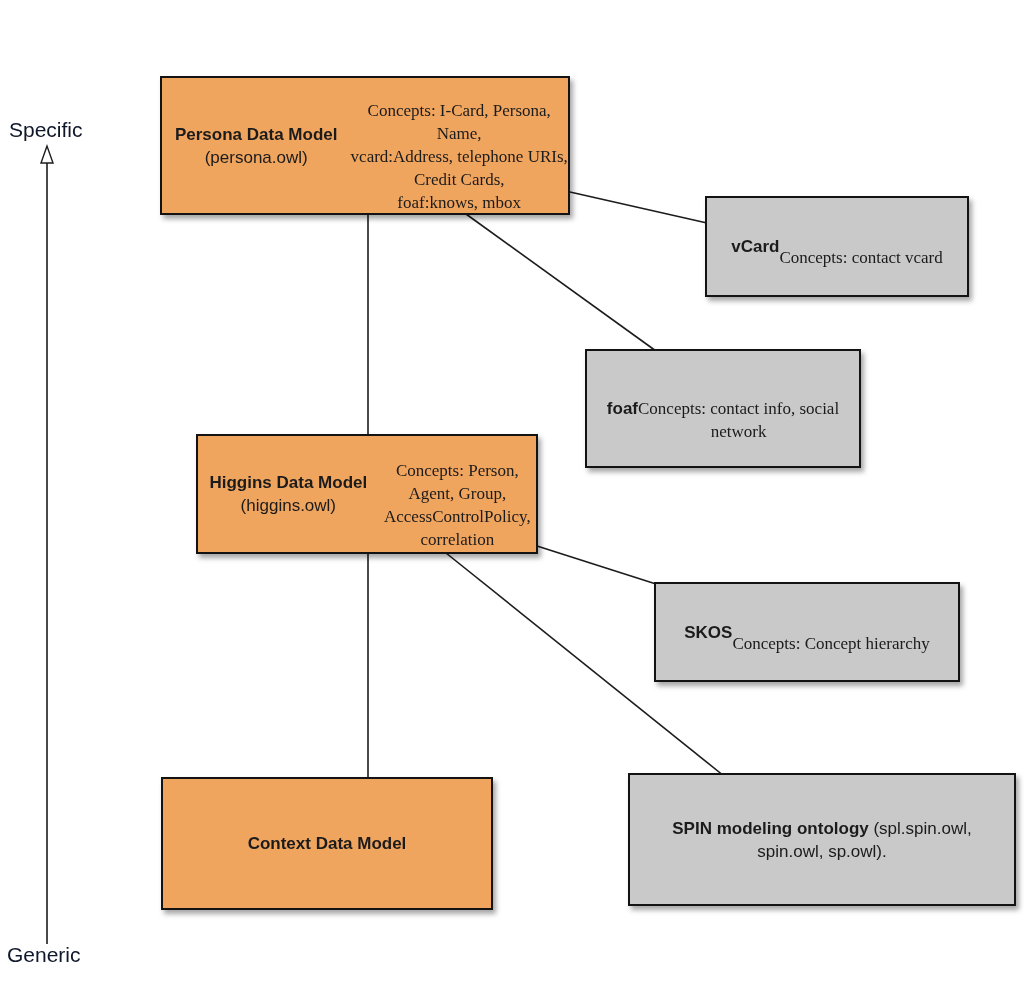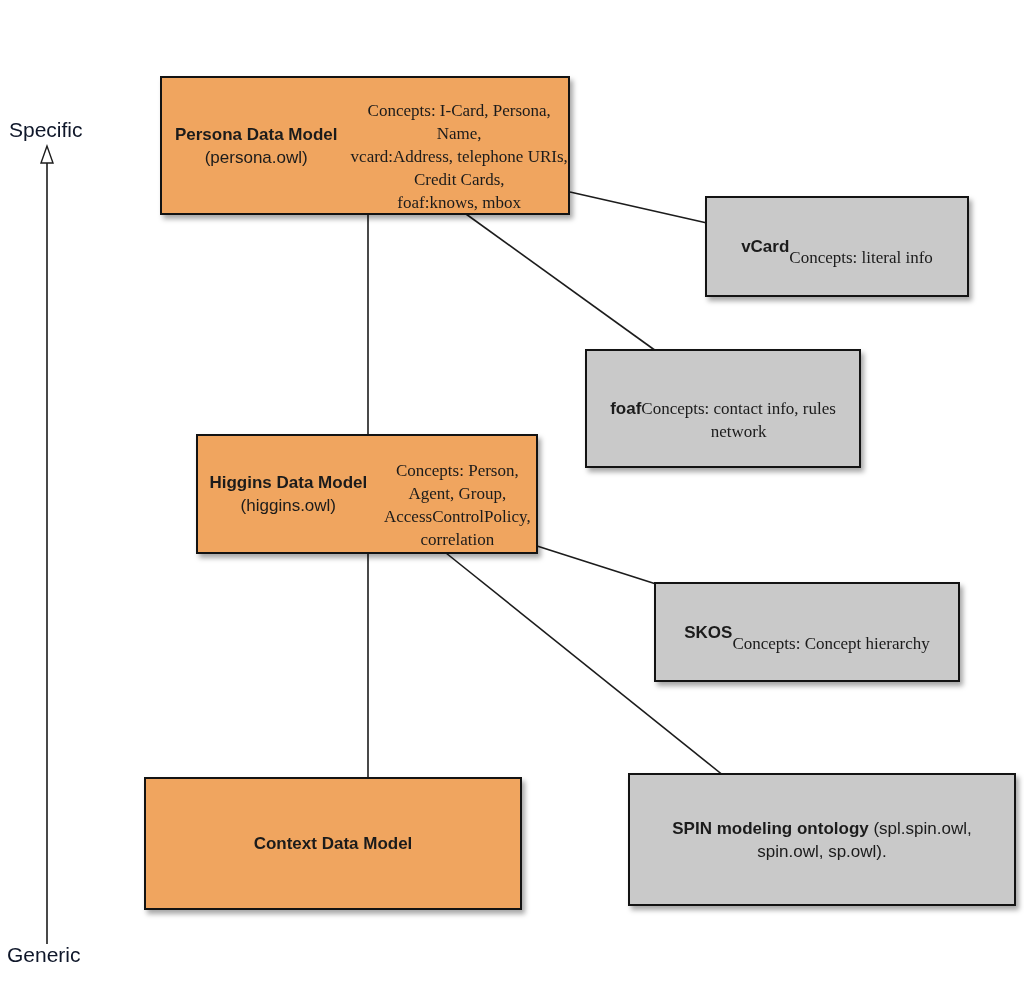--- a/index.html
+++ b/index.html
@@ -81,41 +81,41 @@
 
   <div class="box orange" style="left:160px;top:76px;width:410px;height:139px">
     <div class="box-title"><span>Persona Data Model</span><span class="reg"> (persona.owl)</span></div>
     <div class="box-body">Concepts: I-Card, Persona, Name,
 vcard:Address, telephone URIs, Credit Cards,
 foaf:knows, mbox</div>
   </div>
 
   <div class="box gray" style="left:705px;top:196px;width:264px;height:101px">
     <div class="box-title"><span>vCard</span></div>
-    <div class="box-body">Concepts: literal info</div>
+    <div class="box-body">Concepts: contact vcard</div>
   </div>
 
   <div class="box gray" style="left:585px;top:349px;width:276px;height:119px">
     <div class="box-title"><span>foaf</span></div>
-    <div class="box-body">Concepts: contact info, rules
+    <div class="box-body">Concepts: contact info, social
 network</div>
   </div>
 
   <div class="box gray" style="left:654px;top:582px;width:306px;height:100px">
     <div class="box-title"><span>SKOS</span></div>
     <div class="box-body">Concepts: Concept hierarchy</div>
   </div>
 
   <div class="box orange" style="left:196px;top:434px;width:342px;height:120px">
     <div class="box-title"><span>Higgins Data Model</span><span class="reg"> (higgins.owl)</span></div>
     <div class="box-body">Concepts: Person, Agent, Group,
 AccessControlPolicy, correlation</div>
   </div>
 
-  <div class="box orange" style="left:144px;top:777px;width:378px;height:133px">
+  <div class="box orange" style="left:161px;top:777px;width:332px;height:133px">
     <div class="box-title"><span>Context Data Model</span></div>
   </div>
 
   <div class="box gray" style="left:628px;top:773px;width:388px;height:133px">
     <div class="box-title"><span>SPIN modeling ontology</span><span class="reg"> (spl.spin.owl,
 spin.owl, sp.owl).</span></div>
   </div>
 
 </div>
 

